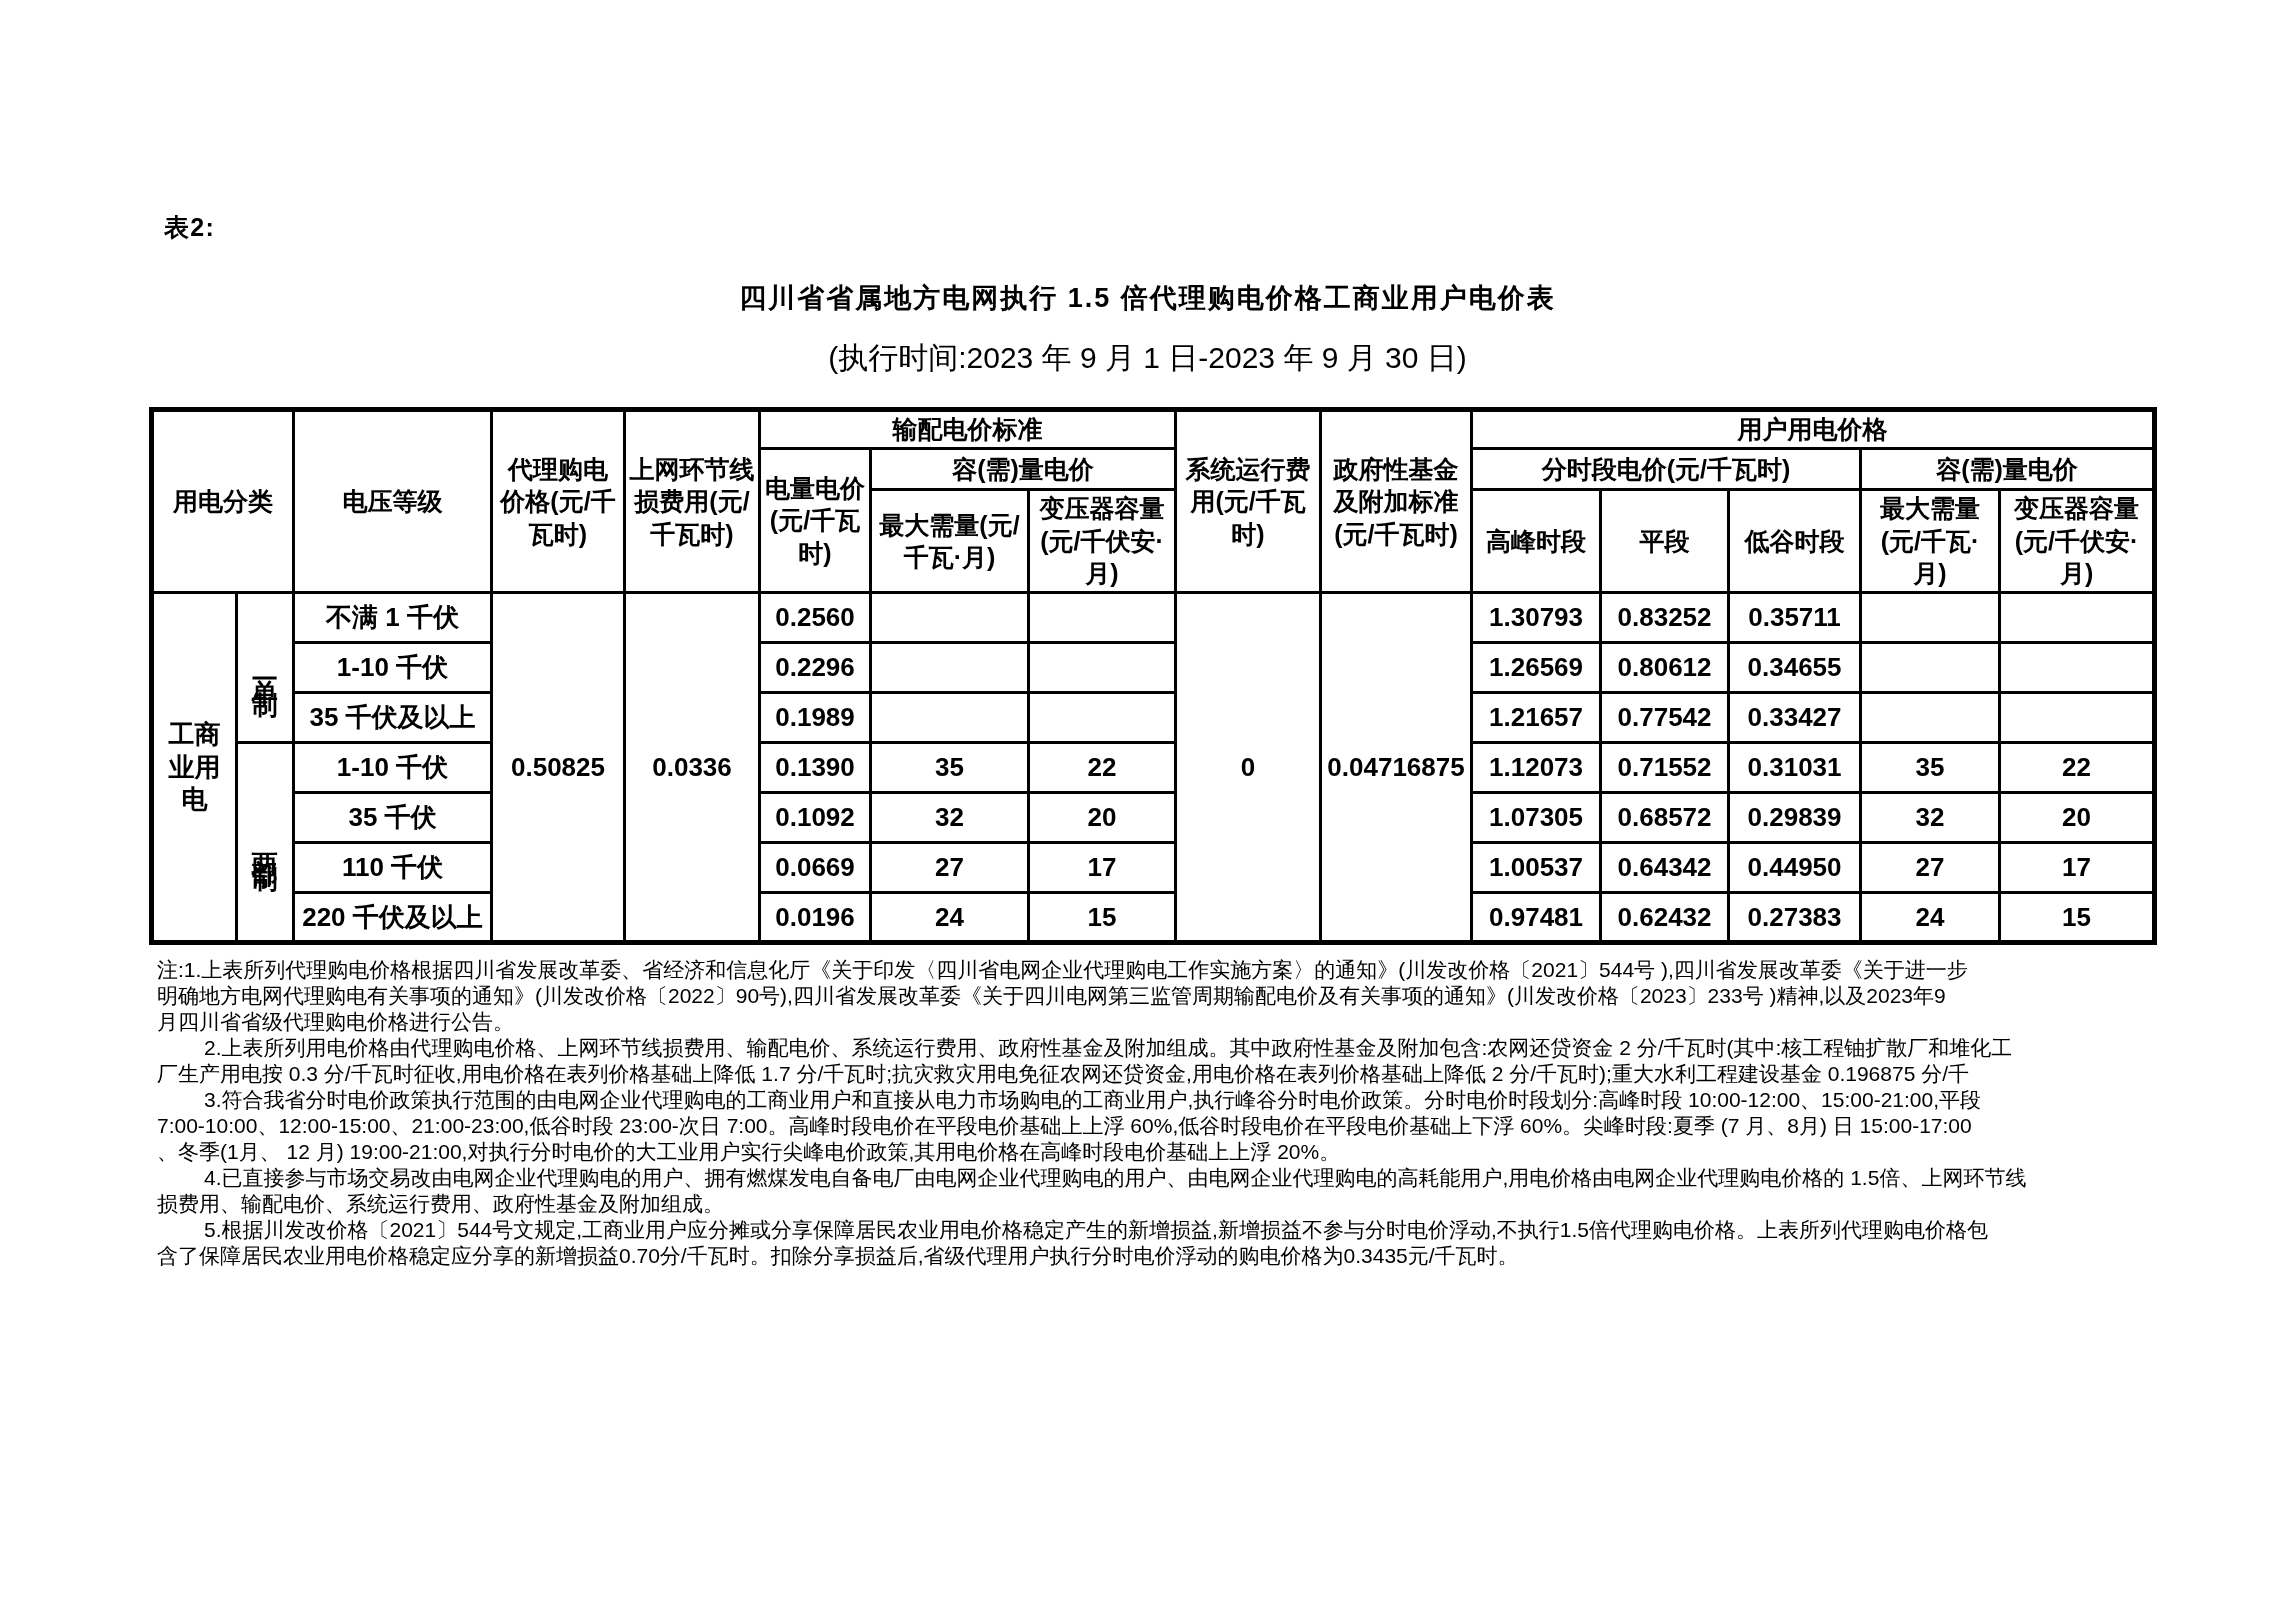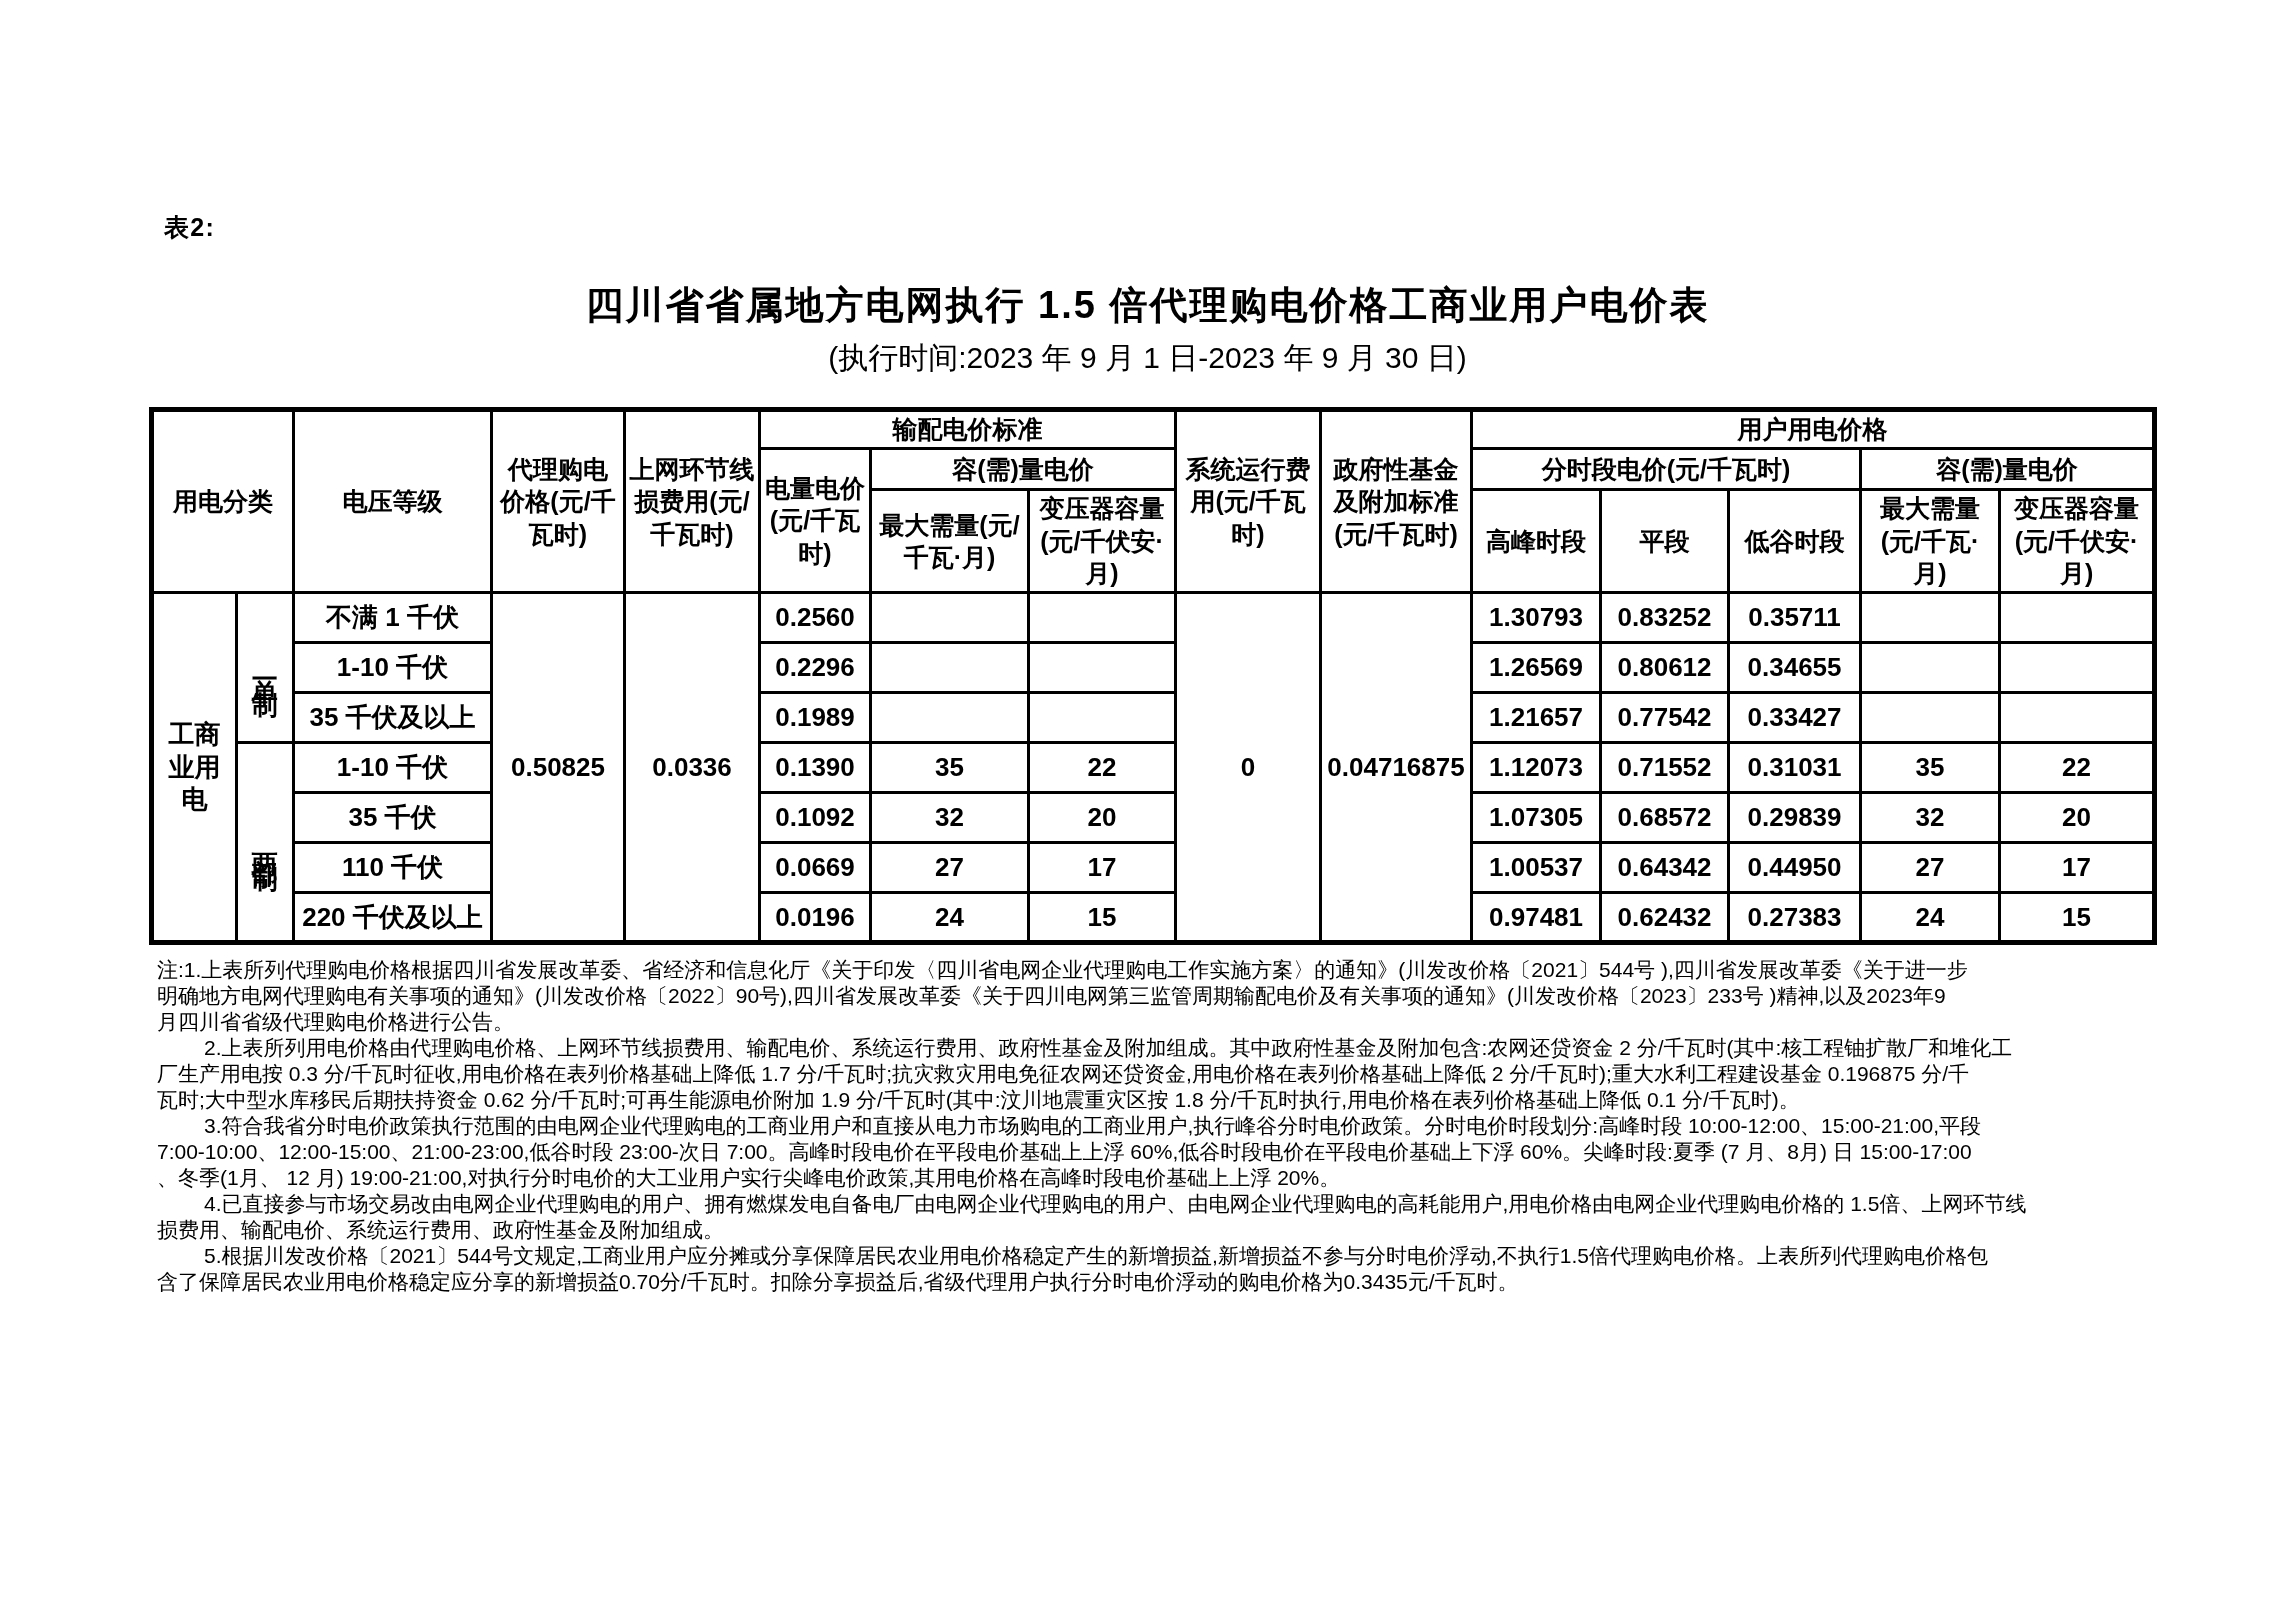--- a/index.html
+++ b/index.html
@@ -10,21 +10,21 @@
     font-family:"Liberation Sans","DejaVu Sans",sans-serif;
     color:#000;
     overflow:hidden;
   }
   .table-label{
     position:absolute;left:164px;top:211px;
     font-size:25px;font-weight:bold;letter-spacing:1.3px;
   }
   .doc-title{
     position:absolute;left:0;top:280px;width:100%;
-    text-align:center;font-size:38px;font-weight:bold;letter-spacing:2px;
+    text-align:center;font-size:27px;font-weight:bold;letter-spacing:2px;
   }
   .doc-subtitle{
     position:absolute;left:0;top:338px;width:100%;
     text-align:center;font-size:30px;font-weight:normal;
   }
   table.price{
     position:absolute;left:149px;top:407px;
     width:2004px;
     border-collapse:collapse;
     table-layout:fixed;
@@ -197,21 +197,20 @@
     </tr>
   </tbody>
     </table>
 
   <div class="notes">
     <div class="note-line">注:1.上表所列代理购电价格根据四川省发展改革委、省经济和信息化厅《关于印发〈四川省电网企业代理购电工作实施方案〉的通知》(川发改价格〔2021〕544号 ),四川省发展改革委《关于进一步</div>
     <div class="note-line">明确地方电网代理购电有关事项的通知》(川发改价格〔2022〕90号),四川省发展改革委《关于四川电网第三监管周期输配电价及有关事项的通知》(川发改价格〔2023〕233号 )精神,以及2023年9</div>
     <div class="note-line">月四川省省级代理购电价格进行公告。</div>
     <div class="note-line indent">2.上表所列用电价格由代理购电价格、上网环节线损费用、输配电价、系统运行费用、政府性基金及附加组成。其中政府性基金及附加包含:农网还贷资金 2 分/千瓦时(其中:核工程铀扩散厂和堆化工</div>
     <div class="note-line">厂生产用电按 0.3 分/千瓦时征收,用电价格在表列价格基础上降低 1.7 分/千瓦时;抗灾救灾用电免征农网还贷资金,用电价格在表列价格基础上降低 2 分/千瓦时);重大水利工程建设基金 0.196875 分/千</div>
-    <div class="note-line">瓦时;大中型水库移民后期扶持资金 0.62 分/千瓦时;可再生能源电价附加 1.9 分/千瓦时(其中:汶川地震重灾区按 1.8 分/千瓦时执行,用电价格在表列价格基础上降低 0.1 分/千瓦时)。</div>
     <div class="note-line indent">3.符合我省分时电价政策执行范围的由电网企业代理购电的工商业用户和直接从电力市场购电的工商业用户,执行峰谷分时电价政策。分时电价时段划分:高峰时段 10:00-12:00、15:00-21:00,平段</div>
     <div class="note-line">7:00-10:00、12:00-15:00、21:00-23:00,低谷时段 23:00-次日 7:00。高峰时段电价在平段电价基础上上浮 60%,低谷时段电价在平段电价基础上下浮 60%。尖峰时段:夏季 (7 月、8月) 日 15:00-17:00</div>
     <div class="note-line">、冬季(1月、 12 月) 19:00-21:00,对执行分时电价的大工业用户实行尖峰电价政策,其用电价格在高峰时段电价基础上上浮 20%。</div>
     <div class="note-line indent">4.已直接参与市场交易改由电网企业代理购电的用户、拥有燃煤发电自备电厂由电网企业代理购电的用户、由电网企业代理购电的高耗能用户,用电价格由电网企业代理购电价格的 1.5倍、上网环节线</div>
     <div class="note-line">损费用、输配电价、系统运行费用、政府性基金及附加组成。</div>
     <div class="note-line indent">5.根据川发改价格〔2021〕544号文规定,工商业用户应分摊或分享保障居民农业用电价格稳定产生的新增损益,新增损益不参与分时电价浮动,不执行1.5倍代理购电价格。上表所列代理购电价格包</div>
     <div class="note-line">含了保障居民农业用电价格稳定应分享的新增损益0.70分/千瓦时。扣除分享损益后,省级代理用户执行分时电价浮动的购电价格为0.3435元/千瓦时。</div>
   </div>
 
 </div>

